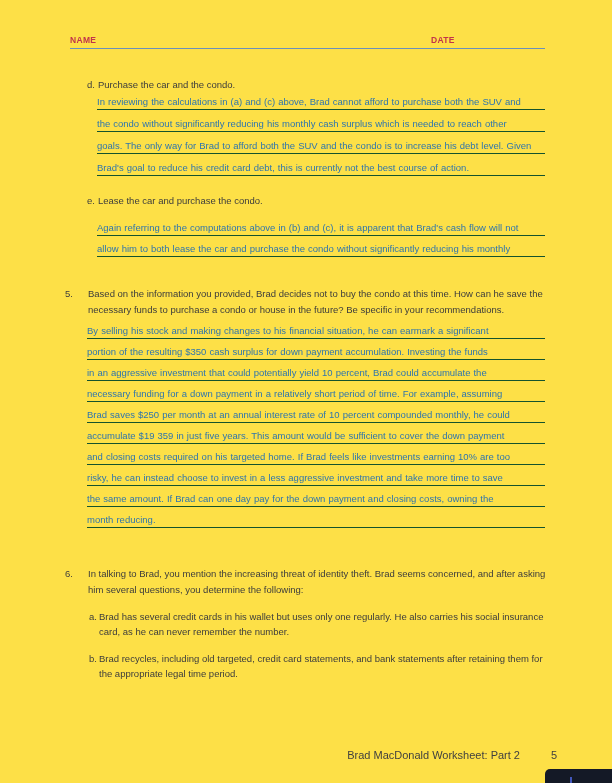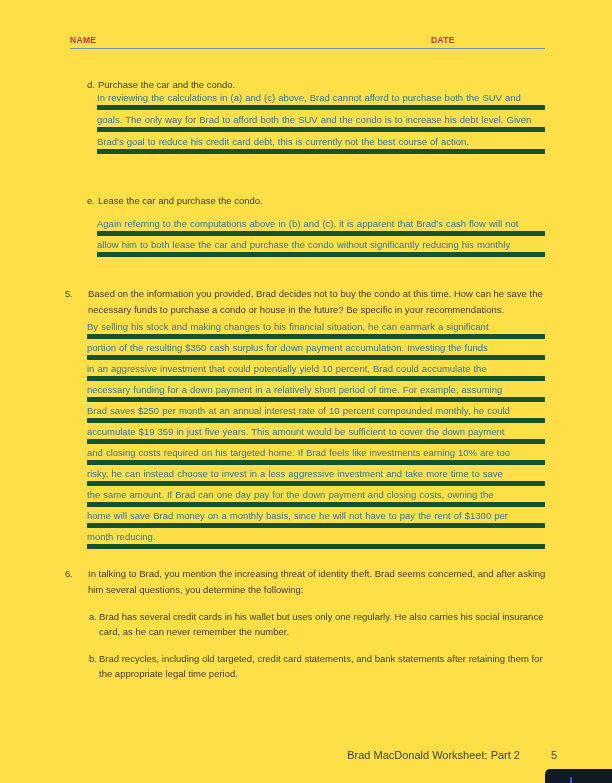--- a/index.html
+++ b/index.html
@@ -55,21 +55,21 @@
     font-size: 9.5px;
     color: #3c3c3c;
     line-height: 15.3px;
   }
   .subitem .smarker { flex: 0 0 10px; }
   .subitem .stext { width: 458px; }
 
   
   .answer { position: absolute; }
   .ans-line {
-    border-bottom: 5px solid #14532d;
+    border-bottom: 1px solid #14532d;
     display: flex;
     align-items: flex-end;
     padding-bottom: 2px;
     white-space: nowrap;
     overflow: visible;
     font-size: 9.5px;
     color: #2e75ad;
     word-spacing: 0.4px;
   }
   .ans-d   { left: 97px; top: 88px;  width: 448px; }
@@ -117,20 +117,23 @@
 
   <div class="item-title" style="left:87px; top:79px;">
     <span class="marker">d.</span>
     <span>Purchase the car and the condo.</span>
   </div>
   <div class="answer ans-d">
     <div class="ans-line">
         <span>In reviewing the calculations in (a) and (c) above, Brad cannot afford to purchase both the SUV and</span>
       </div>
     <div class="ans-line">
+        <span>the condo without significantly reducing his monthly cash surplus which is needed to reach other</span>
+      </div>
+    <div class="ans-line">
         <span>goals. The only way for Brad to afford both the SUV and the condo is to increase his debt level. Given</span>
       </div>
     <div class="ans-line">
         <span>Brad's goal to reduce his credit card debt, this is currently not the best course of action.</span>
       </div>
   </div>
 
   <div class="item-title" style="left:87px; top:195px;">
     <span class="marker">e.</span>
     <span>Lease the car and purchase the condo.</span>
@@ -170,23 +173,20 @@
     <div class="ans-line">
         <span>and closing costs required on his targeted home. If Brad feels like investments earning 10% are too</span>
       </div>
     <div class="ans-line">
         <span>risky, he can instead choose to invest in a less aggressive investment and take more time to save</span>
       </div>
     <div class="ans-line">
         <span>the same amount. If Brad can one day pay for the down payment and closing costs, owning the</span>
       </div>
     <div class="ans-line">
-        <span>home will save Brad money on a monthly basis, since he will not have to pay the rent of $1300 per</span>
-      </div>
-    <div class="ans-line">
         <span>month reducing.</span>
       </div>
   </div>
 
   <div class="question" style="left:65px; top:566px;">
     <span class="qnum">6.</span>
     <span class="qtext">In talking to Brad, you mention the increasing threat of identity theft. Brad seems concerned, and after asking him several questions, you determine the following:</span>
   </div>
 
   <div class="subitem" style="left:89px; top:609px;">

